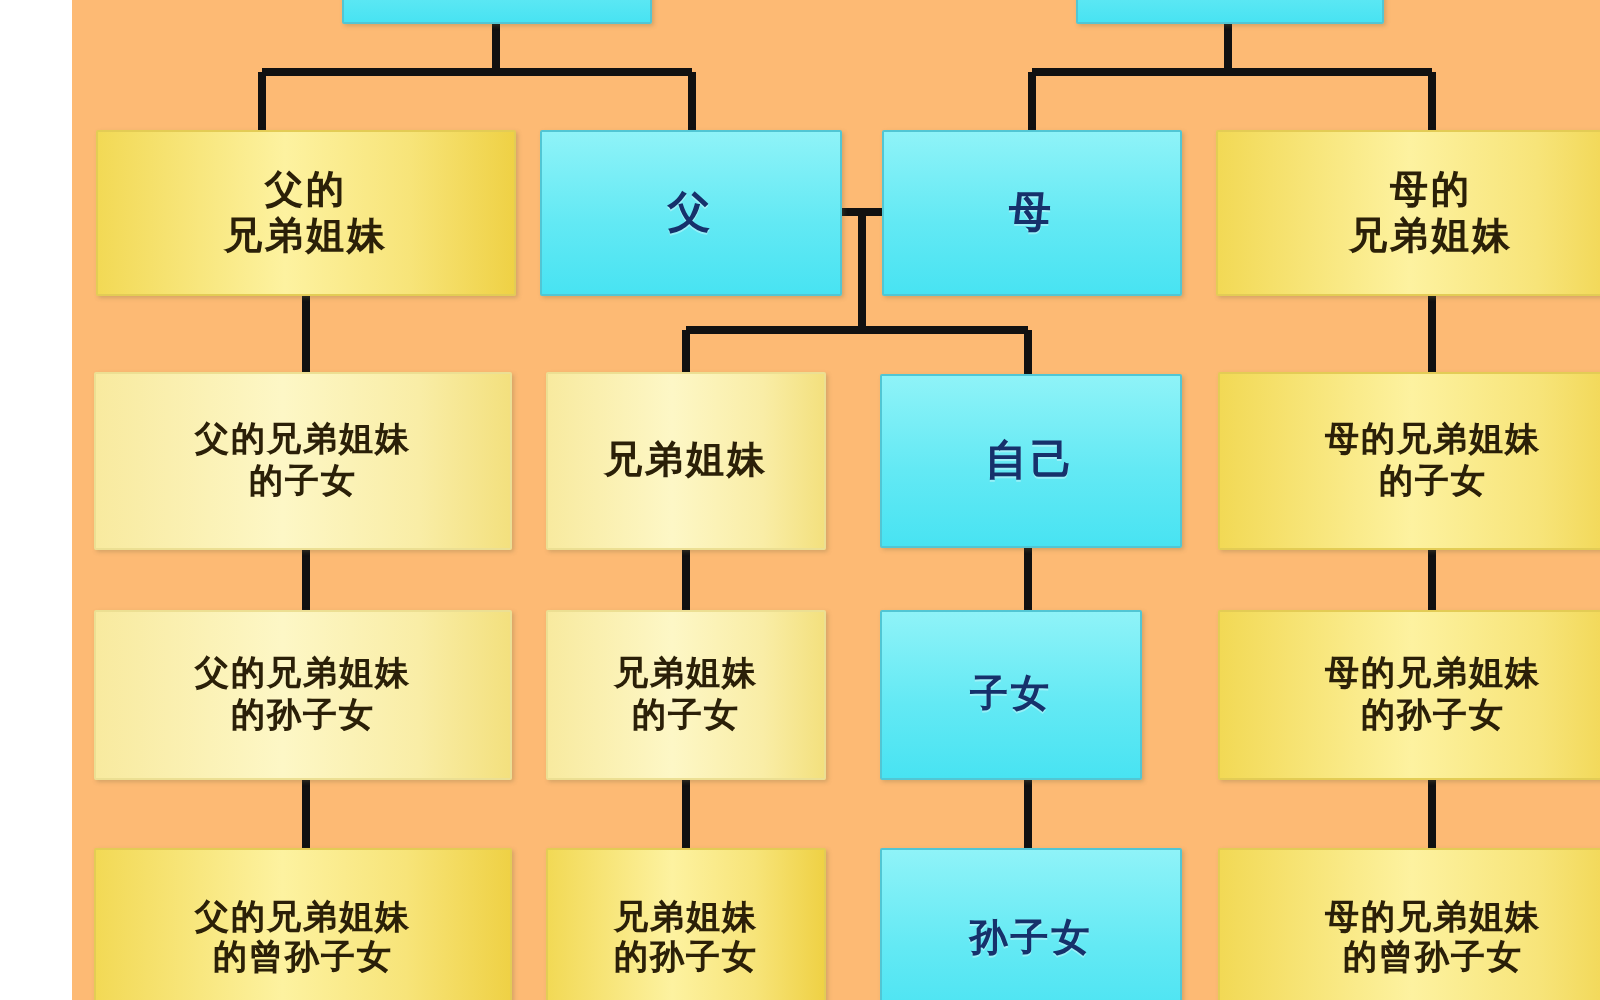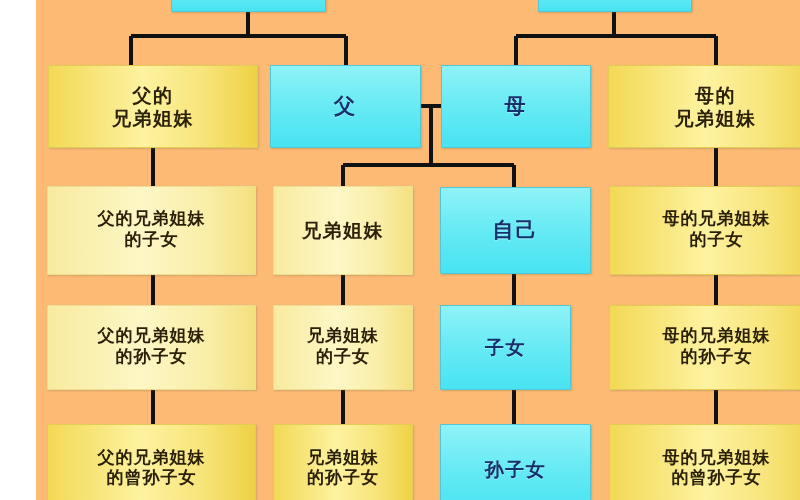--- a/index.html
+++ b/index.html
@@ -54,21 +54,21 @@
   }
   
   .pale{
     background:linear-gradient(90deg,#f8ea9f 0%,#fdf7c6 45%,#f9eda6 78%,#f3e07e 100%);
     border:1px solid #ecdf93;
     color:#2b2008;
     font-weight:600;
   }
   .fs-lg{font-size:21px;letter-spacing:2px;}
   .fs-md{font-size:19px;letter-spacing:1.5px;}
-  .fs-sm{font-size:17px;letter-spacing:1px;font-family:Liberation Mono, monospace;}
+  .fs-sm{font-size:17px;letter-spacing:1px;}
 </style>
 </head>
 <body>
 
 <div id="canvas">
 
   <svg id="wires" viewBox="0 0 800 500" width="800" height="500">
     <g stroke="#111111" stroke-width="4" fill="none" stroke-linecap="butt">
 
       <path d="M212,12 L212,36"></path>

